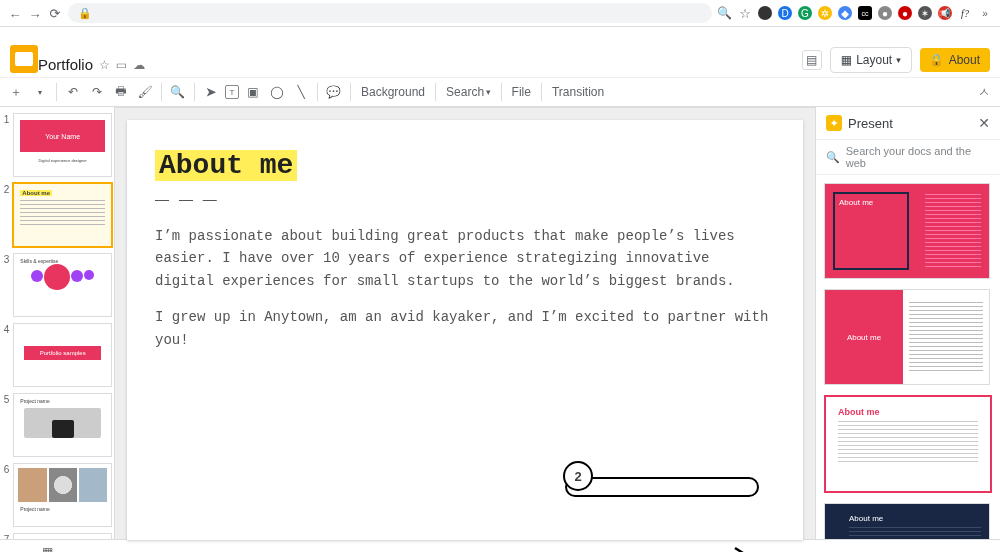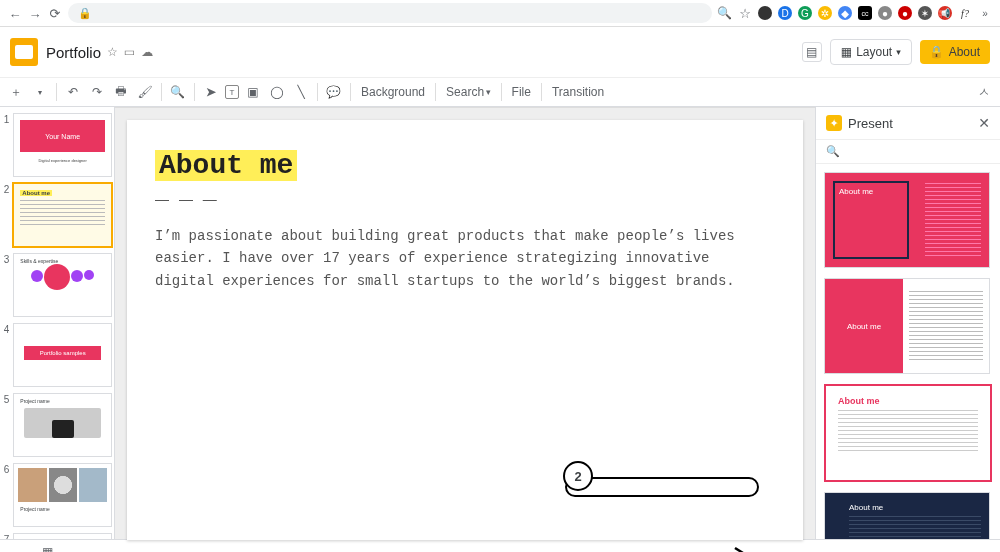--- a/index.html
+++ b/index.html
@@ -2,21 +2,21 @@
 <html><head>
 <meta charset="utf-8">
 <style>
 html,body{margin:0;padding:0;font-family:Arial,Helvetica,sans-serif;font-size:12px;color:#3c4043;background:#fff;width:1000px;height:552px;overflow:hidden}
 .browser-bar{display:flex;align-items:center;height:26px;padding:0 8px;gap:6px;border-bottom:1px solid #ddd;background:#fff}
 .nav-ic{width:14px;height:14px;display:flex;align-items:center;justify-content:center;color:#5f6368;font-size:13px}
 .url-box{flex:1;display:flex;align-items:center;gap:6px;background:#f1f3f4;border-radius:12px;height:20px;padding:0 10px;font-size:11px;color:#5f6368;overflow:hidden;white-space:nowrap}
 .ext-icons{display:flex;gap:6px}
 .ext-ic{width:14px;height:14px;border-radius:50%;display:flex;align-items:center;justify-content:center;font-size:10px;color:#fff}
 
-.app-header{display:flex;align-items:center;padding:4px 10px;height:42px;gap:8px}
+.app-header{display:flex;align-items:flex-end;padding:4px 10px;height:42px;}
 .slides-logo{width:28px;height:28px;background:#f9ab00;border-radius:3px;position:relative}
 .slides-logo::after{content:"";position:absolute;left:5px;top:7px;width:18px;height:14px;background:#fff;border-radius:2px}
 .title-block{flex:1}
 .doc-title-row{display:flex;align-items:center;gap:6px;font-size:15px;color:#202124}
 .tiny-ic{font-size:12px;color:#777}
 .menu-row{display:flex;gap:10px;font-size:12px;color:#3c4043;margin-top:2px}
 .menu-row span{cursor:pointer}
 .last-edit{text-decoration:underline;color:#5f6368}
 .hdr-right{display:flex;align-items:center;gap:8px}
 .hdr-btn{border:1px solid #dadce0;border-radius:4px;padding:5px 10px;font-size:12px;background:#fff;display:flex;align-items:center;gap:4px}
@@ -212,21 +212,22 @@
       </div>
   </div>
 
   <div class="canvas-area">
     <div class="ruler-h"></div>
     <div class="slide-wrap">
       <div class="slide">
         <span class="slide-title">About me</span>
         <div class="dashes">— — —</div>
         <div class="slide-body">
-          <p>I’m passionate about building great products that make people’s lives easier. I have over 17 years of experience strategizing innovative digital experiences for small startups to the world’s biggest brands.</p>
+          <p>I’m passionate about building great products that make people’s lives easier. I have over 10 years of experience strategizing innovative digital experiences for small startups to the world’s biggest brands.</p>
+          <p>I grew up in Anytown, am an avid kayaker, and I’m excited to partner with you!</p>
         </div>
       </div>
 
       <svg style="position:absolute;left:600px;top:410px;z-index:5;overflow:visible" width="220" height="90">
         <path d="M20,30 Q110,90 205,50" stroke="#000" stroke-width="2.5" fill="none"></path>
         <path d="M205,50 l-10,-8 l4,8 l-4,8 z" fill="#000"></path>
       </svg>
     </div>
 
     <div class="callout">
@@ -238,20 +239,21 @@
   <div class="explore">
     <div class="exp-hd">
       <div class="exp-title">
           <div class="exp-star">✦</div>
           <span>Present</span>
         </div>
       <div style="color:#5f6368;font-size:14px">✕</div>
     </div>
     <div class="exp-search">
       <span>🔍</span>
+      <span>Search your docs and the web</span>
     </div>
     <div class="exp-body">
       <div class="sug" style="background:#e8355f;display:flex">
         <div style="width:64px;margin:8px;border:2px solid #1a2744;color:#fff;padding:4px;font-size:8px">About me</div>
         <div style="flex:1;margin:10px 8px;background:repeating-linear-gradient(#f7a,#f7a 1px,transparent 1px,transparent 4px)"></div>
       </div>
       <div class="sug" style="display:flex">
         <div style="width:78px;background:#e8355f;color:#fff;display:flex;align-items:center;justify-content:center;font-size:8px">About me</div>
         <div style="flex:1;margin:12px 6px;background:repeating-linear-gradient(#bbb,#bbb 1px,transparent 1px,transparent 4px)"></div>
       </div>

